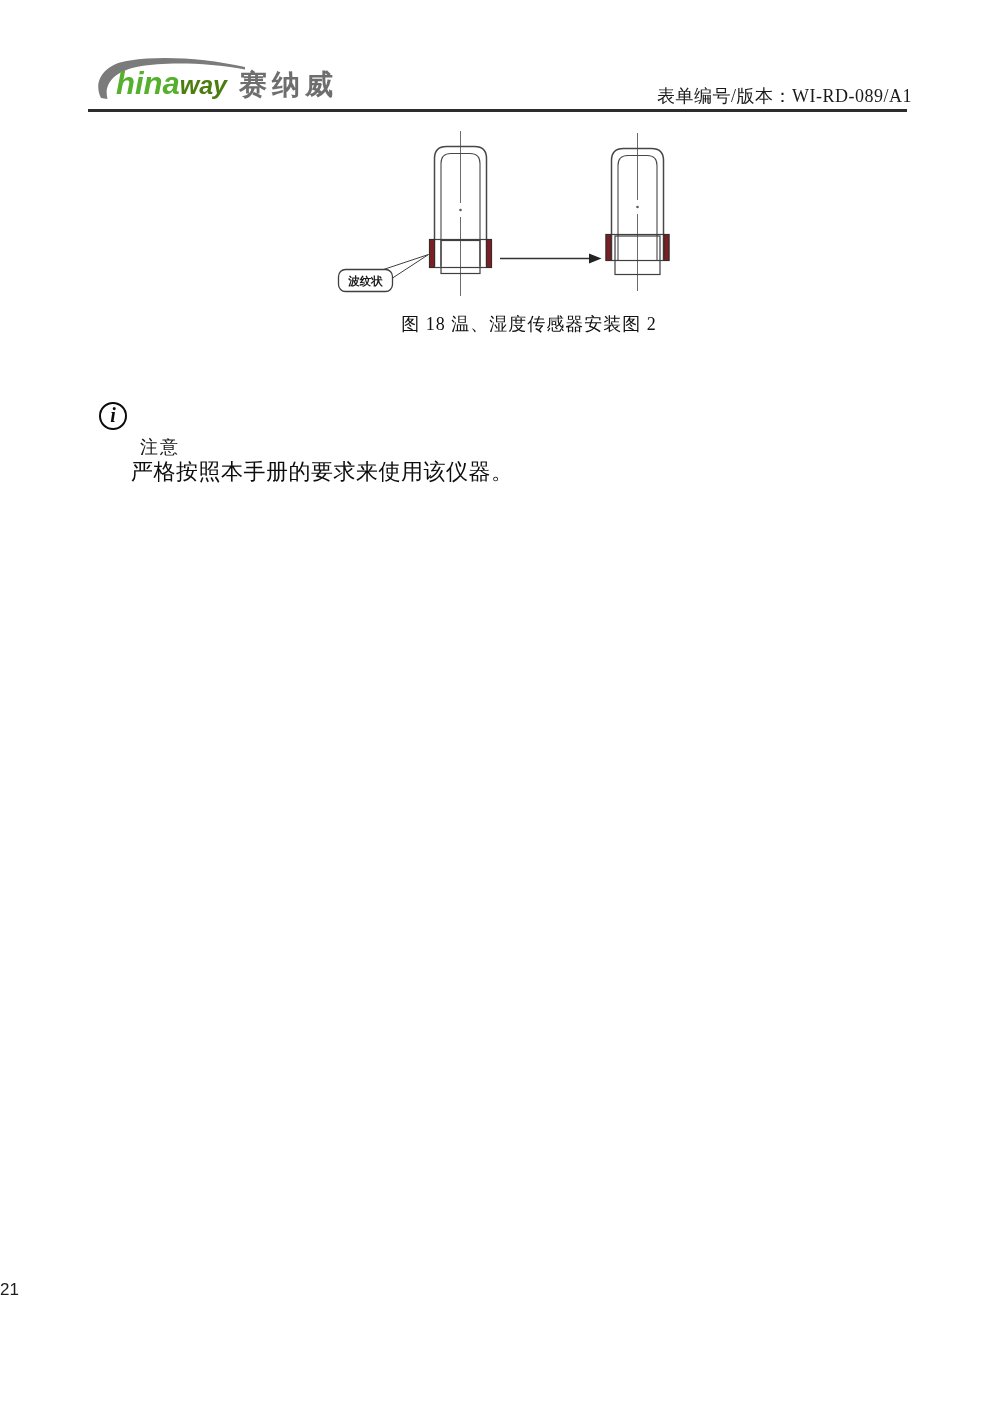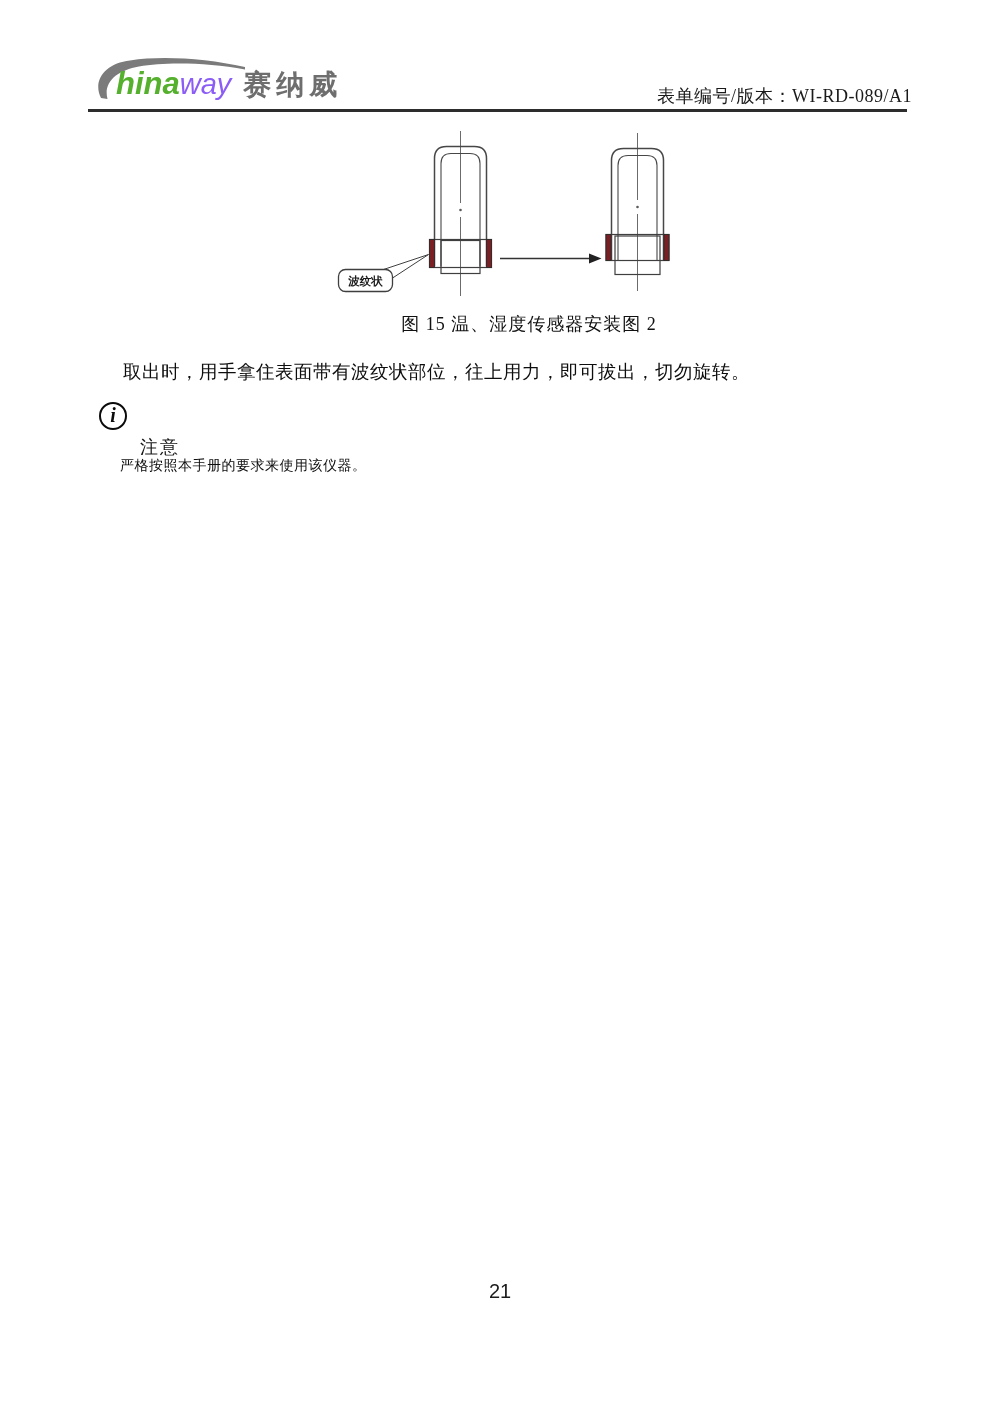--- a/index.html
+++ b/index.html
@@ -19,22 +19,22 @@
     position:absolute; left:116px; top:66px;
     display:flex; align-items:baseline; white-space:nowrap;
   }
   .brand-hina {
     font-family:"Liberation Sans", sans-serif;
     font-style:italic; font-weight:bold;
     font-size:31px; color:#55b02d; letter-spacing:0px;
   }
   .brand-way {
     font-family:"Liberation Sans", sans-serif;
-    font-style:italic; font-weight:normal;
-    font-size:29px; color:#8b5cf6;
+    font-style:italic; font-weight:bold;
+    font-size:25px; color:#4d7c0f;
   }
   .brand-cn {
     font-family:"Liberation Sans", sans-serif;
     font-weight:bold; font-size:28px; color:#6e6e6e;
     letter-spacing:5px; margin-left:12px;text-align:right;
   }
   .doc-number {
     position:absolute; left:657px; top:84px;
     font-size:18px; color:#1a1a1a; letter-spacing:0.5px;
     white-space:nowrap;
@@ -62,29 +62,28 @@
     display:flex; align-items:center; justify-content:center;
     font-family:"Liberation Serif", serif;
     font-style:italic; font-weight:bold; font-size:20px; line-height:1;
     color:#0b0b0b; padding-bottom:2px;
   }
   .note-label {
     position:absolute; left:140px; top:435px;
     font-size:18px; color:#151515; letter-spacing:2px;
   }
   .para-2 {
-    position:absolute; left:120px; top:457px;
-    font-size:14px; letter-spacing:0.5px; color:#0d0d0d; white-space:nowrap;
+    position:absolute; left:131px; top:457px;
+    font-size:22px; letter-spacing:0.5px; color:#0d0d0d; white-space:nowrap;
   }
   
   .page-number {
     position:absolute; left:0; top:1280px; width:1000px;
-    text-align:center;
     font-family:"Liberation Sans", sans-serif;
-    font-size:20px; color:#1c1c1c;
+    font-size:17px; color:#1c1c1c;
   }
 </style>
 </head>
 <body>
 
 <div class="page">
 
   <div>
     <svg class="logo-swoosh" viewBox="0 0 160 46">
       <path d="M 7,41 C -2,23 12,6 36,3.5 C 68,-1.5 112,1.5 151,10 L 151,12.5
@@ -136,23 +135,22 @@
       <polygon points="589,253.5 601.5,258.5 589,263.5" fill="#222"></polygon>
     </g>
 
     <g>
       <polygon points="376,272 428.5,254.5 388,281" fill="#ffffff" stroke="#3f3f3f" stroke-width="1"></polygon>
       <rect x="338.5" y="269.5" width="54" height="22" rx="7" fill="#ffffff" stroke="#3f3f3f" stroke-width="1.3"></rect>
       <text x="365.5" y="285" text-anchor="middle" font-family="Liberation Sans, sans-serif" font-size="11.5" font-weight="bold" fill="#1c1c1c">波纹状</text>
     </g>
   </svg>
 
-  <div class="figure-caption">图 15 温、湿度传感器安装图 2</div>
+  <div class="figure-caption">图 18 温、湿度传感器安装图 2</div>
 
-  <div class="para-1">取出时，用手拿住表面带有波纹状部位，往上用力，即可拔出，切勿旋转。</div>
 
   <div class="info-icon">
     <span>i</span>
   </div>
   <div class="note-label">注意</div>
 
   <div class="para-2">严格按照本手册的要求来使用该仪器。</div>
 
   <div class="page-number">21</div>
 

